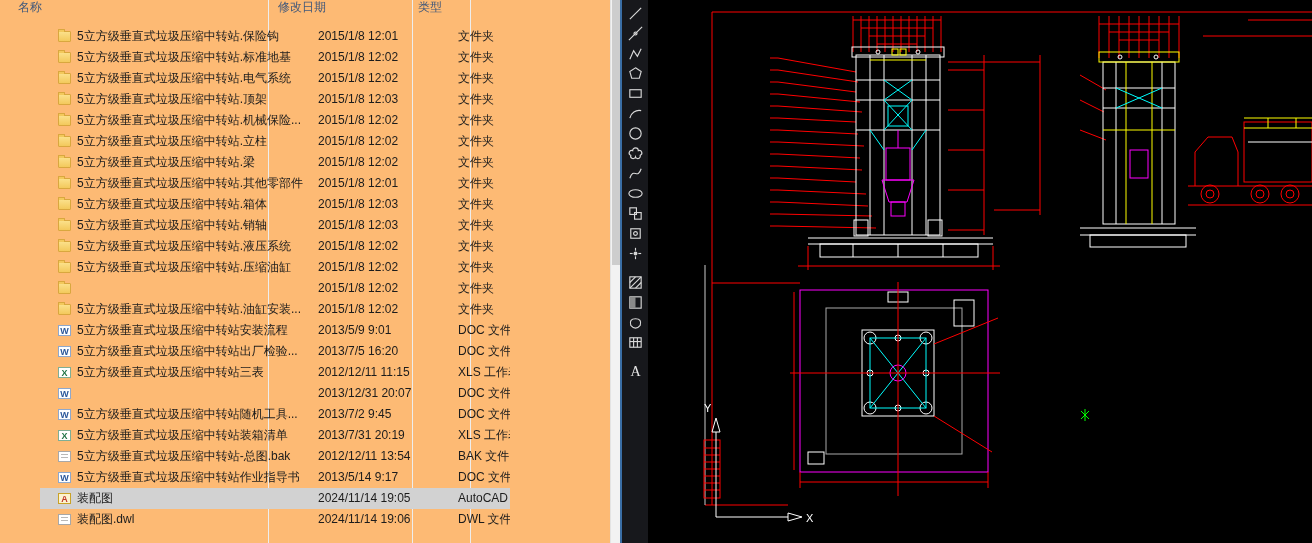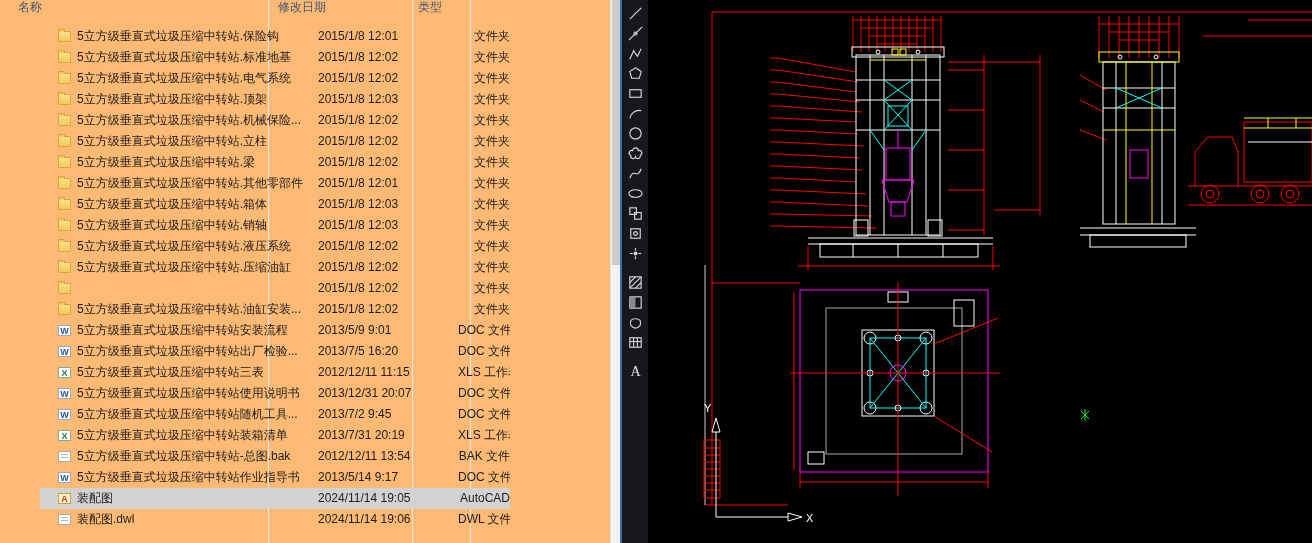--- a/index.html
+++ b/index.html
@@ -20,21 +20,21 @@
   .exp-header .hc { position:absolute; top:-2px; font-size:12px; color:#41587a; line-height:18px; white-space:nowrap; }
   .hc.h-name { left:18px; }
   .hc.h-date { left:278px; }
   .hc.h-type { left:418px; }
   .file-list { position:absolute; top:26px; left:0; width:610px; }
   .file-row { position:relative; width:470px; height:21px; font-size:12px; color:#1c1c1c;margin-left:40px; }
   .file-row.selected { background:#d2d2d2; }
   .file-icon { position:absolute; left:18px; top:5px; width:13px; height:11px; box-sizing:border-box; }
   .col-name { position:absolute; left:37px; top:0; width:228px; line-height:21px; white-space:nowrap; overflow:hidden; }
   .col-date { position:absolute; left:278px; top:0; width:132px; line-height:21px; white-space:nowrap; overflow:hidden; }
-  .col-type { position:absolute; left:418px; top:0; width:52px; line-height:21px; white-space:nowrap; overflow:hidden;text-align:right; }
+  .col-type { position:absolute; left:418px; top:0; width:52px; line-height:21px; white-space:nowrap; overflow:hidden; }
 
   
   .icon-folder { background:linear-gradient(180deg,#fbe08a,#f3c95c); border:1px solid #d9a73e; border-radius:1px; }
   .icon-folder::before { content:""; position:absolute; top:-3px; left:-1px; width:5px; height:2px;
       background:#f3c95c; border:1px solid #d9a73e; border-bottom:none; border-radius:1px 1px 0 0; }
   .icon-doc { background:#fff; border:1px solid #8fa8cc; }
   .icon-doc::after { content:"W"; position:absolute; left:0; right:0; top:0; bottom:0; color:#2b579a;
       font-size:9px; font-weight:bold; line-height:10px; text-align:center; }
   .icon-xls { background:#fff; border:1px solid #7fae95; }
   .icon-xls::after { content:"X"; position:absolute; left:0; right:0; top:0; bottom:0; color:#217346;
@@ -189,21 +189,20 @@
 
   <div class="file-row">
     <span class="file-icon icon-xls"></span>
     <span class="col-name">5立方级垂直式垃圾压缩中转站三表</span>
     <span class="col-date">2012/12/11 11:15</span>
     <span class="col-type">XLS 工作表</span>
   </div>
 
   <div class="file-row">
     <span class="file-icon icon-doc"></span>
-    <span class="col-name">5立方级垂直式垃圾压缩中转站使用说明书</span>
     <span class="col-date">2013/12/31 20:07</span>
     <span class="col-type">DOC 文件</span>
   </div>
 
   <div class="file-row">
     <span class="file-icon icon-doc"></span>
     <span class="col-name">5立方级垂直式垃圾压缩中转站随机工具...</span>
     <span class="col-date">2013/7/2 9:45</span>
     <span class="col-type">DOC 文件</span>
   </div>

